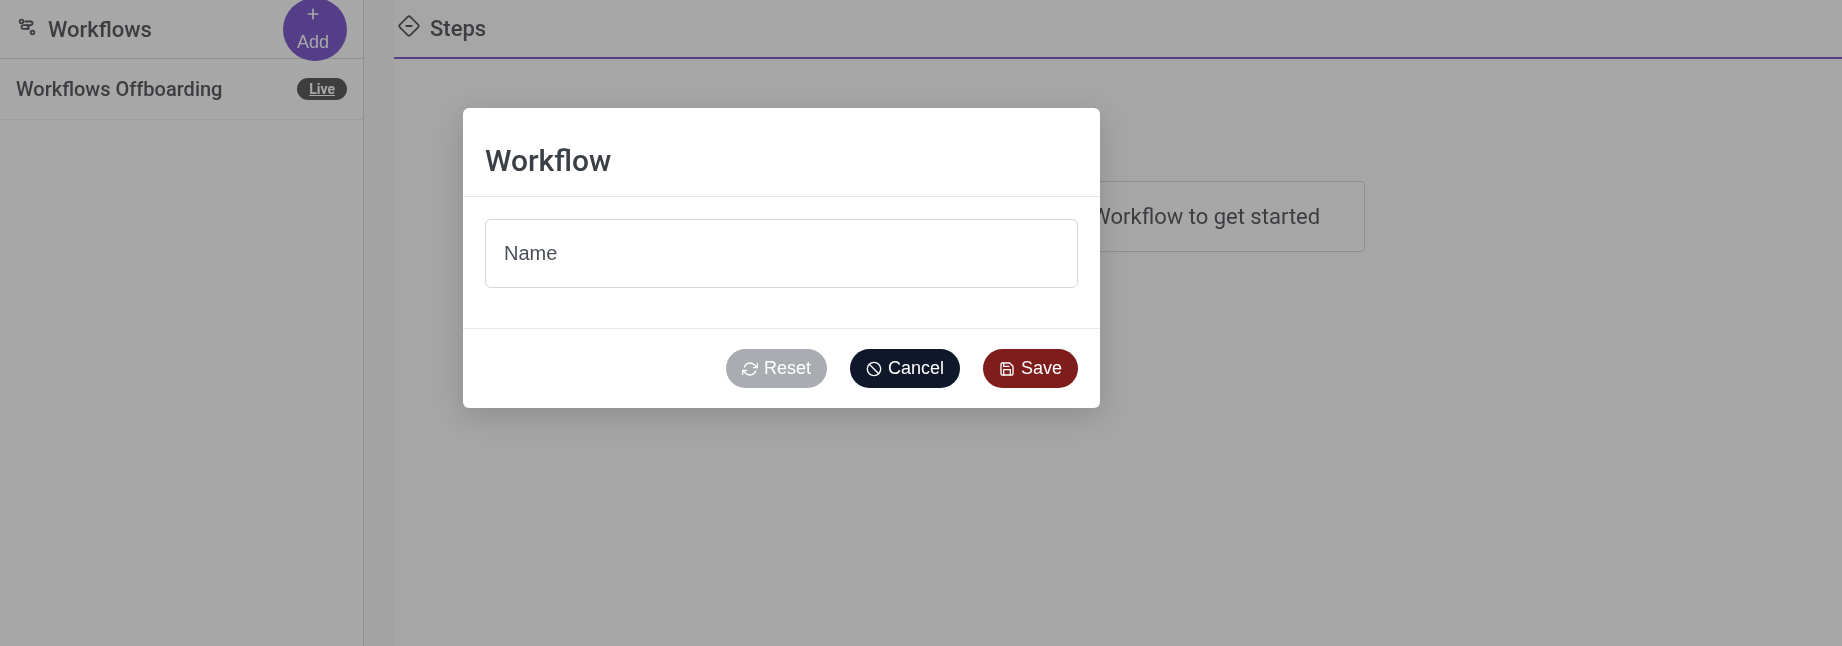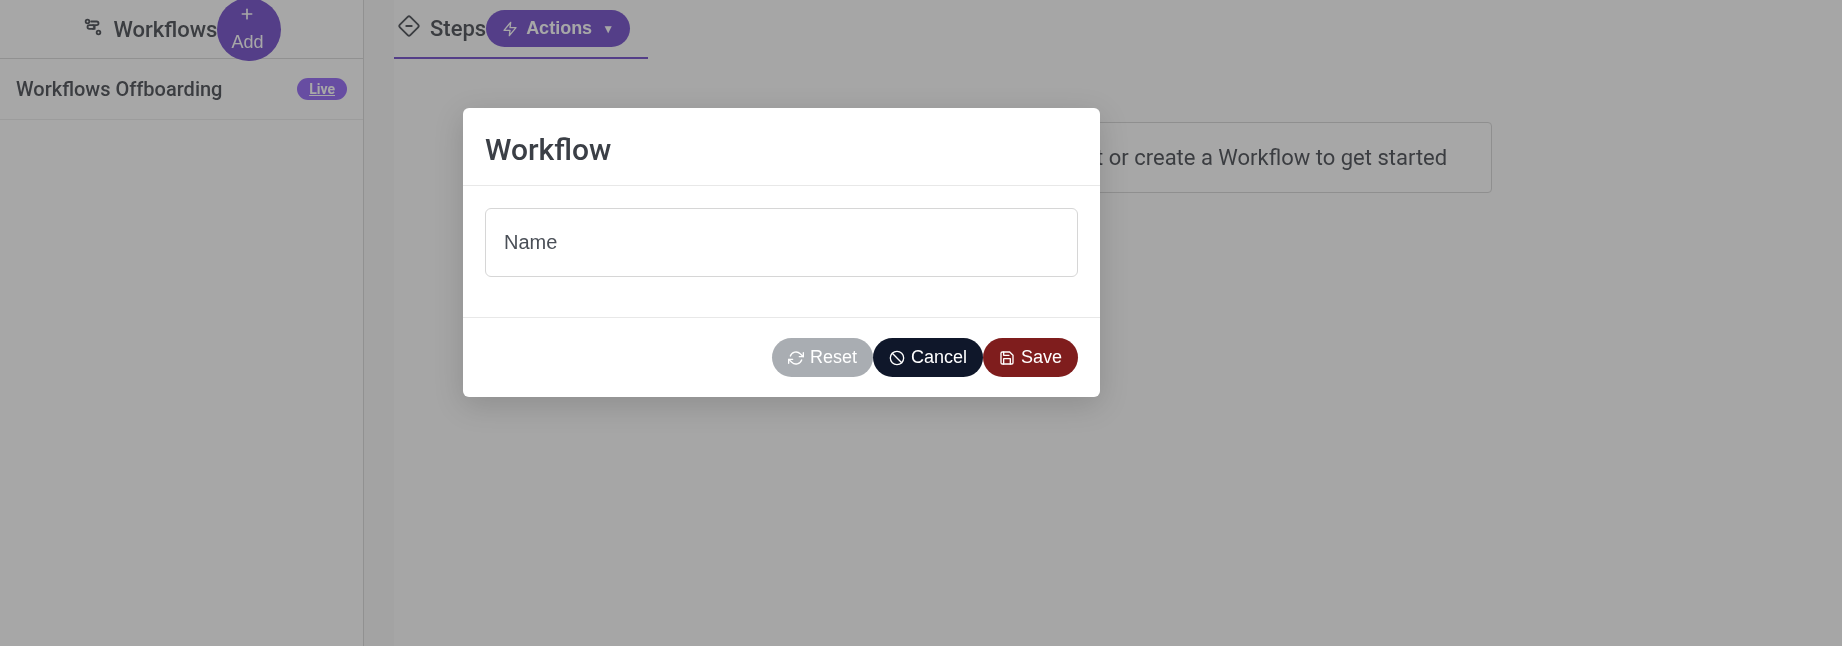--- a/index.html
+++ b/index.html
@@ -16,21 +16,21 @@
       height: 100%;
     }
     .sidebar {
       width: 364px;
       border-right: 1px solid #d8d8d8;
       background: #fff;
     }
     .sidebar-header {
       display: flex;
       align-items: center;
-      justify-content: center;
+      justify-content: space-between;
       padding: 12px 16px;
       border-bottom: 1px solid #d8d8d8;
       height: 59px;
     }
     .sidebar-title {
       display: flex;
       align-items: center;
       gap: 10px;
       font-size: 22px;
       color: #3b3f46;
@@ -60,32 +60,32 @@
       padding: 18px 16px;
       border-bottom: 1px solid #ebebeb;
       cursor: pointer;
     }
     .sidebar-item-label {
       font-size: 20px;
       color: #3b3f46;
       font-weight: 500;
     }
     .live-badge {
-      background: #8b5cf6;
+      background: #404040;
       color: #fff;
       font-size: 14px;
       font-weight: 700;
       border-radius: 999px;
       padding: 3px 12px;
       text-decoration: underline;
     }
     .main {
       flex: 1;
       display: flex;
-      flex-direction: row;
+      flex-direction: column;
       background: #fdfdfd;
       margin-left: 30px;
       justify-content: center;
     }
     .main-header {
       display: flex;
       align-items: center;
       justify-content: space-between;
       height: 59px;
       padding: 12px 18px 12px 4px;
@@ -147,20 +147,21 @@
       left: 463px;
       top: 108px;
       width: 637px;
       background: #fff;
       border-radius: 6px;
       box-shadow: 0 8px 30px rgba(0,0,0,0.15);
     }
     .modal-header {
       padding: 24px 22px 18px 22px;
       border-bottom: 1px solid #e8e8e8;
+      margin-top: 11px;
     }
     .modal-title {
       font-size: 30px;
       color: #3b3f46;
       font-weight: 500;
     }
     .modal-body {
       padding: 22px 22px 40px 22px;
       border-bottom: 1px solid #e8e8e8;
     }
@@ -177,21 +178,21 @@
       font-size: 20px;
       width: 100%;
       color: #3b3f46;
       background: transparent;
     }
     .form-field input::placeholder { color: #4a4f57; }
     .modal-footer {
       padding: 20px 22px;
       display: flex;
       justify-content: flex-end;
-      gap: 0;
+      gap: 23px;
     }
     .pill-btn {
       border: none;
       border-radius: 999px;
       padding: 9px 16px;
       font-size: 18px;
       font-weight: 500;
       color: #fff;
       display: flex;
       align-items: center;
@@ -241,27 +242,20 @@
     <div class="main-header">
       <div class="steps-title">
         <span class="steps-icon">
           <svg viewBox="0 0 24 24" fill="none" stroke-width="2" stroke-linecap="round" stroke-linejoin="round">
             <rect x="4" y="4" width="16" height="16" rx="2" transform="rotate(45 12 12)"></rect>
             <line x1="9" y1="12" x2="15" y2="12"></line>
           </svg>
         </span>
         <span>Steps</span>
       </div>
-      <button class="actions-button">
-        <svg viewBox="0 0 24 24" stroke-width="2" stroke-linecap="round" stroke-linejoin="round">
-            <polyline points="13 2 3 14 12 14 11 22 21 10 12 10 13 2"></polyline>
-          </svg>
-        <span>Actions</span>
-        <span class="chevron">▼</span>
-      </button>
     </div>
     <div class="main-content">
       <div class="empty-state">Select or create a Workflow to get started</div>
     </div>
   </div>
 
 </div>
 
 <div class="overlay">
   <div class="modal">

